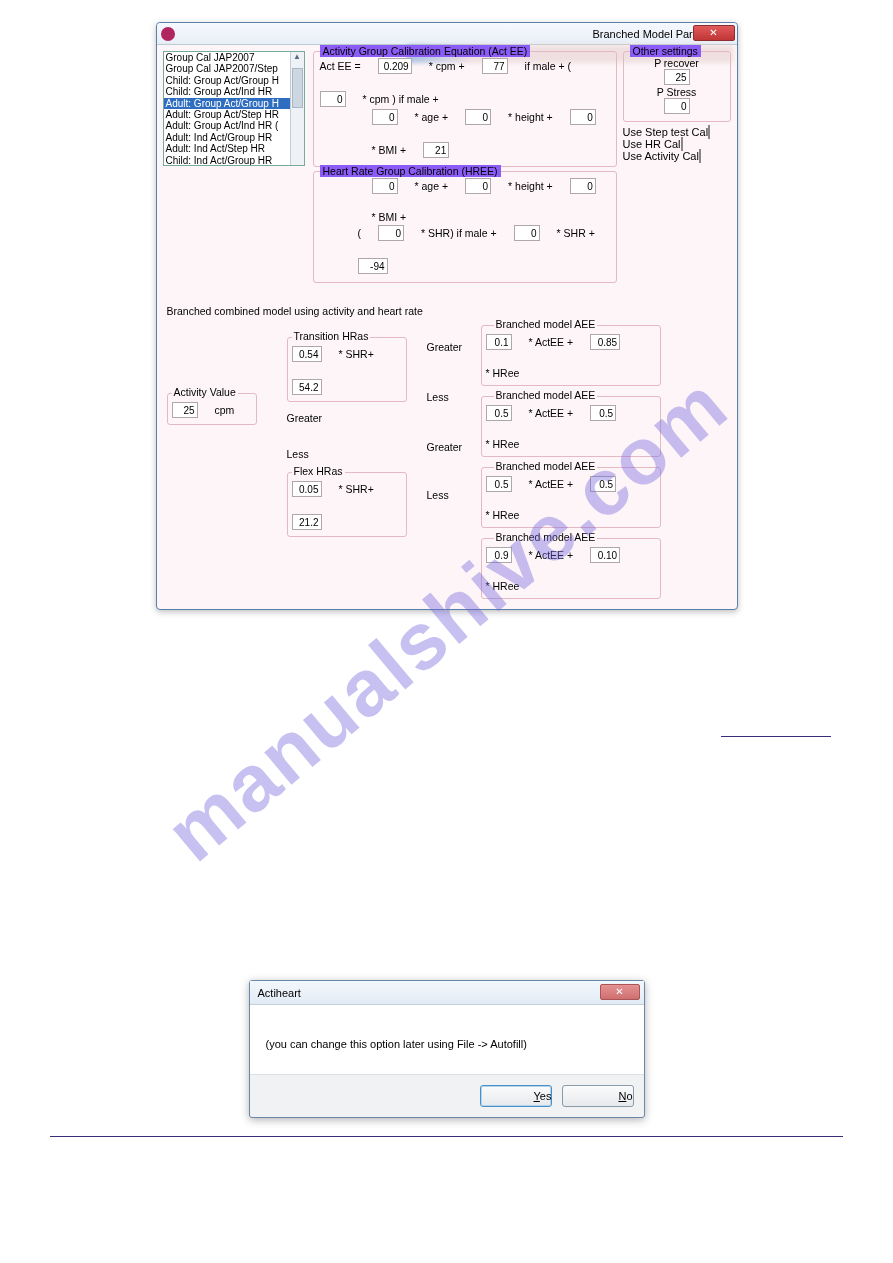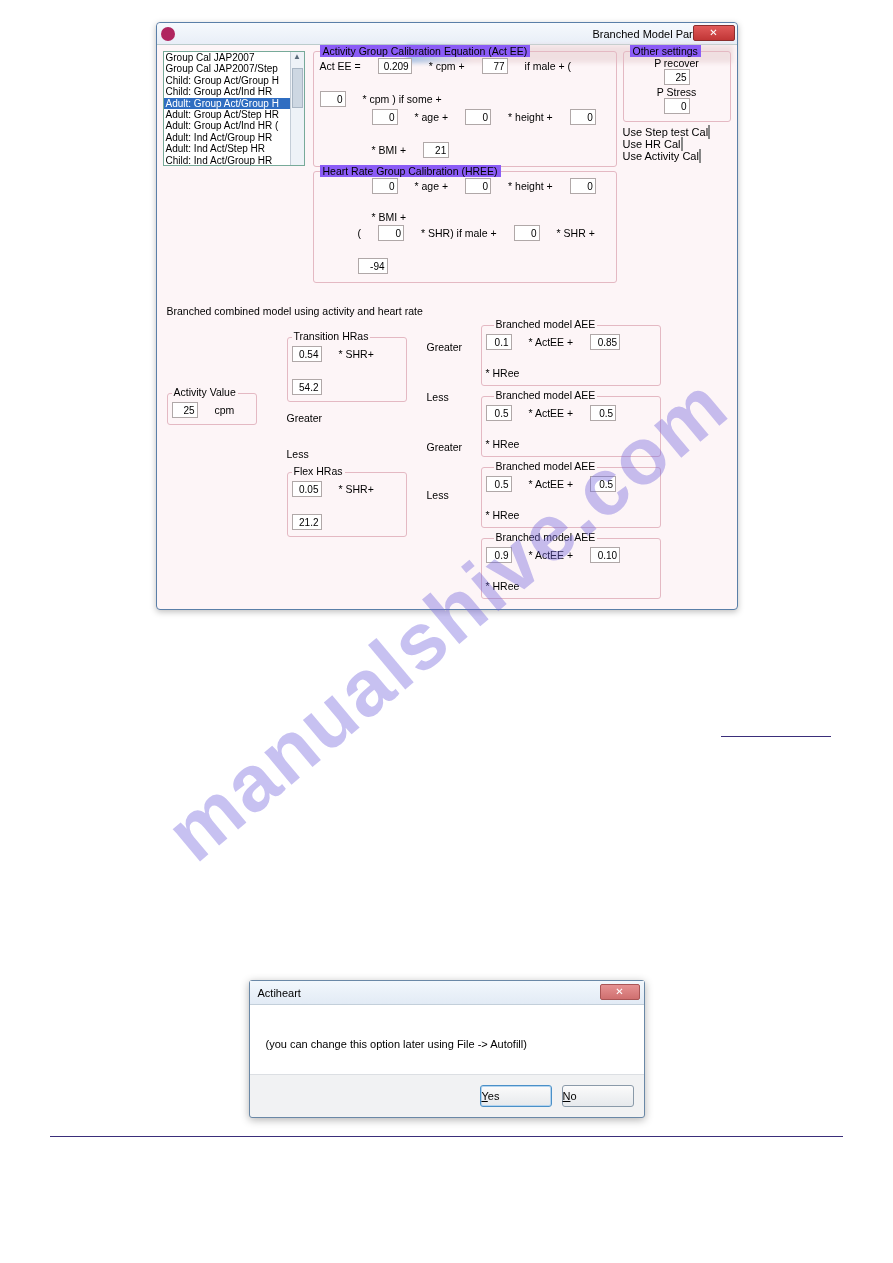--- a/index.html
+++ b/index.html
@@ -39,21 +39,21 @@
 .aee .gt2 { position: absolute; top: -8px; left: 12px; background: #fdf5f7; padding: 0 2px; }
 .sub { border: 1px solid #e4b9c3; border-radius: 3px; padding: 6px 4px 4px; margin: 12px 0 8px; position: relative; font-size: 10.5px; }
 .sub .gt3 { position: absolute; top: -8px; left: 4px; background: #fdf5f7; padding: 0 2px; }
 .gl { font-size: 10.5px; margin: 10px 0 6px; }
 .c3 .gl { margin-top: 4px; }
 .dlg2 { width: 396px; margin: 370px auto 120px; border: 1px solid #6a88a6; border-radius: 3px; box-shadow: 0 2px 8px rgba(0,0,0,0.3); background: #f1f2f3; }
 .dlg2 .tb2 { height: 24px; background: linear-gradient(#f2f7fc,#e2ebf5); border-bottom: 1px solid #c3cfda; display: flex; align-items: center; padding: 0 8px; position: relative; }
 .dlg2 .cb2 { position: absolute; right: 4px; top: 3px; width: 40px; height: 16px; background: linear-gradient(#e59292,#cf6f6f); border: 1px solid #a95555; border-radius: 2px; color: #fff; text-align: center; font-size: 10px; line-height: 14px; }
 .dlg2 .msg { background: #fff; padding: 18px 16px 22px; font-size: 11px; color: #000; line-height: 1.4; border-bottom: 1px solid #dcdfe3; }
 .dlg2 .btns { padding: 10px; text-align: right; }
-.dlg2 .btn { display: inline-block; width: 72px; height: 22px; border: 1px solid #8a9aa9; border-radius: 3px; background: linear-gradient(#fbfbfb,#e6e9ec); text-align: left; line-height: 20px; font-size: 11px; margin-left: 6px; }
+.dlg2 .btn { display: inline-block; width: 72px; height: 22px; border: 1px solid #8a9aa9; border-radius: 3px; background: linear-gradient(#fbfbfb,#e6e9ec); text-align: right; line-height: 20px; font-size: 11px; margin-left: 6px; }
 .dlg2 .btn.yes { border: 1px solid #4a90c8; box-shadow: 0 0 0 1px #b3d4ef inset; }
 .dlg2 .btn u { text-decoration: underline; }
 .hrl { border-top: 1px solid #3a2e7a; width: 110px; position: absolute; right: 62px; top: 736px; }
 .hrl2 { border-top: 1px solid #3a2e7a; position: absolute; left: 50px; right: 50px; top: 1136px; }
 </style>
 </head>
 <body>
 
 <div class="watermark">manualshive.com</div>
 
@@ -85,21 +85,21 @@
     <div class="mid">
       <div class="grp">
         <span class="gt">Activity Group Calibration Equation (Act EE)</span>
         <div class="line">
           <span>Act EE =</span>
           <input class="inp" value="0.209" style="">
           <span>* cpm +</span>
           <input class="inp s" value="77" style="">
           <span>if male + (</span>
           <input class="inp s" value="0" style="">
-          <span>* cpm ) if some +</span>
+          <span>* cpm ) if male +</span>
         </div>
         <div class="line" style="padding-left:52px;">
           <input class="inp s" value="0" style="">
           <span>* age  +</span>
           <input class="inp s" value="0" style="">
           <span>* height +</span>
           <input class="inp s" value="0" style="">
           <span>* BMI +</span>
           <input class="inp s" value="21" style="">
         </div>

